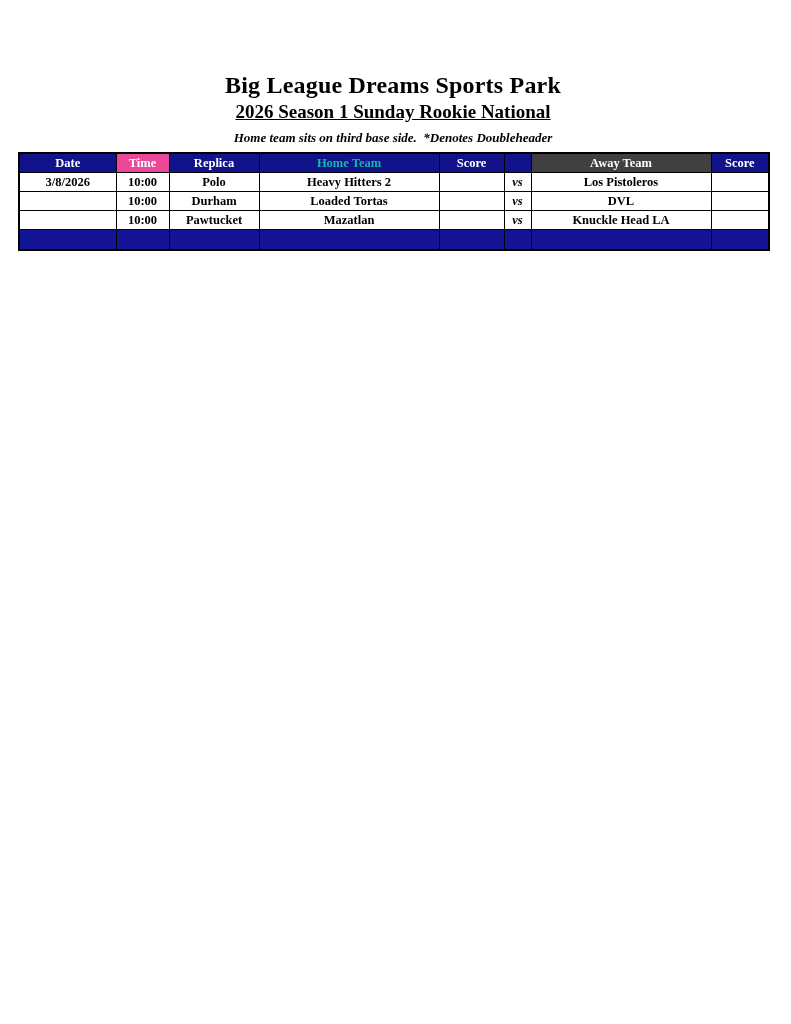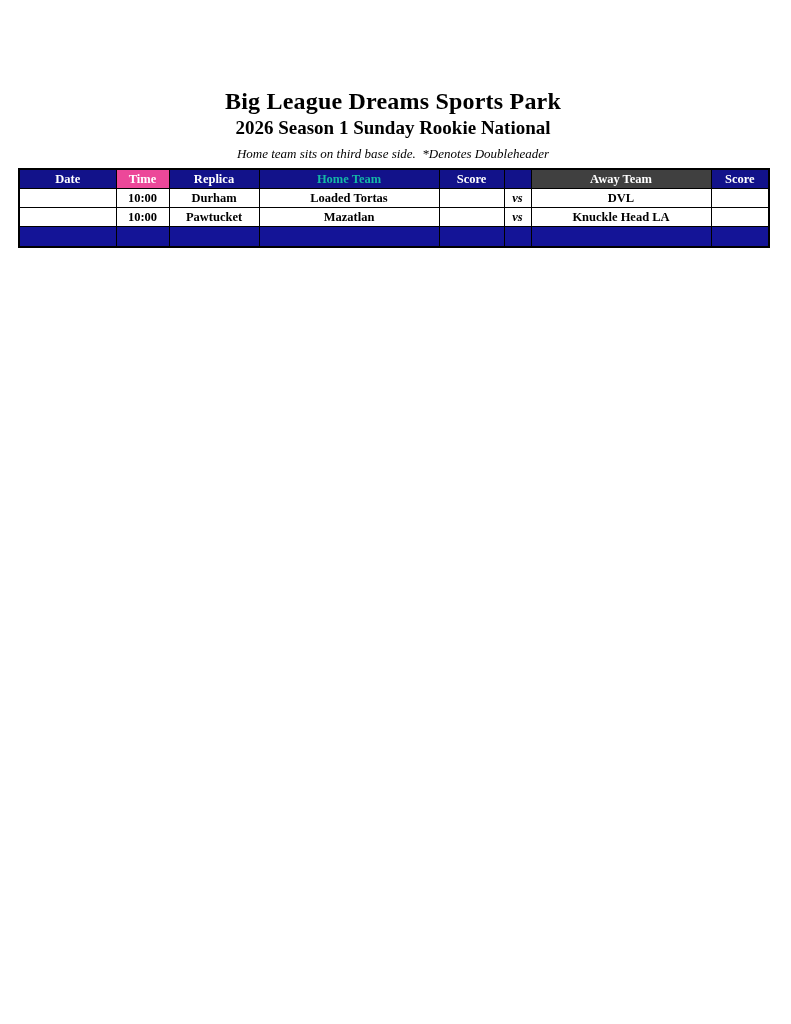--- a/index.html
+++ b/index.html
@@ -15,40 +15,40 @@
     color: #000000;
   }
   .sheet {
     position: absolute;
     left: 18px;
     top: 72px;
     width: 750px;
   }
   .heading {
     text-align: center;
-    margin-top: 16px;
   }
   .title {
     margin: 0;
     font-size: 24px;
     line-height: 26px;
     font-weight: bold;
     letter-spacing: 0.2px;
   }
   .subtitle {
     margin: 4px 0 0 0;
     font-size: 19px;
     line-height: 20px;
     font-weight: bold;
+    text-decoration: underline;
   }
   .note {
     margin: 9px 0 0 0;
     font-size: 13px;
     line-height: 14px;
-    font-weight: normal;
+    font-weight: bold;
     font-style: italic;
     white-space: pre;
   }
   table.schedule {
     margin-top: 7px;
     width: 750px;
     border-collapse: collapse;
     table-layout: fixed;
     border: 2px solid #000000;
   }
@@ -103,20 +103,30 @@
         <th style="background: rgb(18, 18, 138); color: rgb(255, 255, 255); text-align: center;">Replica</th>
         <th style="background: rgb(18, 18, 138); color: #14b8a6;">Home Team</th>
         <th style="background: rgb(18, 18, 138); color: rgb(255, 255, 255);">Score</th>
         <th style="background: rgb(18, 18, 138); color: rgb(255, 255, 255);"></th>
         <th style="background: #404040; color: rgb(255, 255, 255);">Away Team</th>
         <th style="background: rgb(18, 18, 138); color: rgb(255, 255, 255);">Score</th>
       </tr>
     </thead>
     <tbody>
       <tr class="data-row">
+        <td>3/8/2026</td>
+        <td>10:00</td>
+        <td>Polo</td>
+        <td>Heavy Hitters 2</td>
+        <td></td>
+        <td class="vs-cell">vs</td>
+        <td>Los Pistoleros</td>
+        <td></td>
+      </tr>
+      <tr class="data-row">
         <td></td>
         <td>10:00</td>
         <td>Durham</td>
         <td>Loaded Tortas</td>
         <td></td>
         <td class="vs-cell">vs</td>
         <td>DVL</td>
         <td></td>
       </tr>
       <tr class="data-row">

